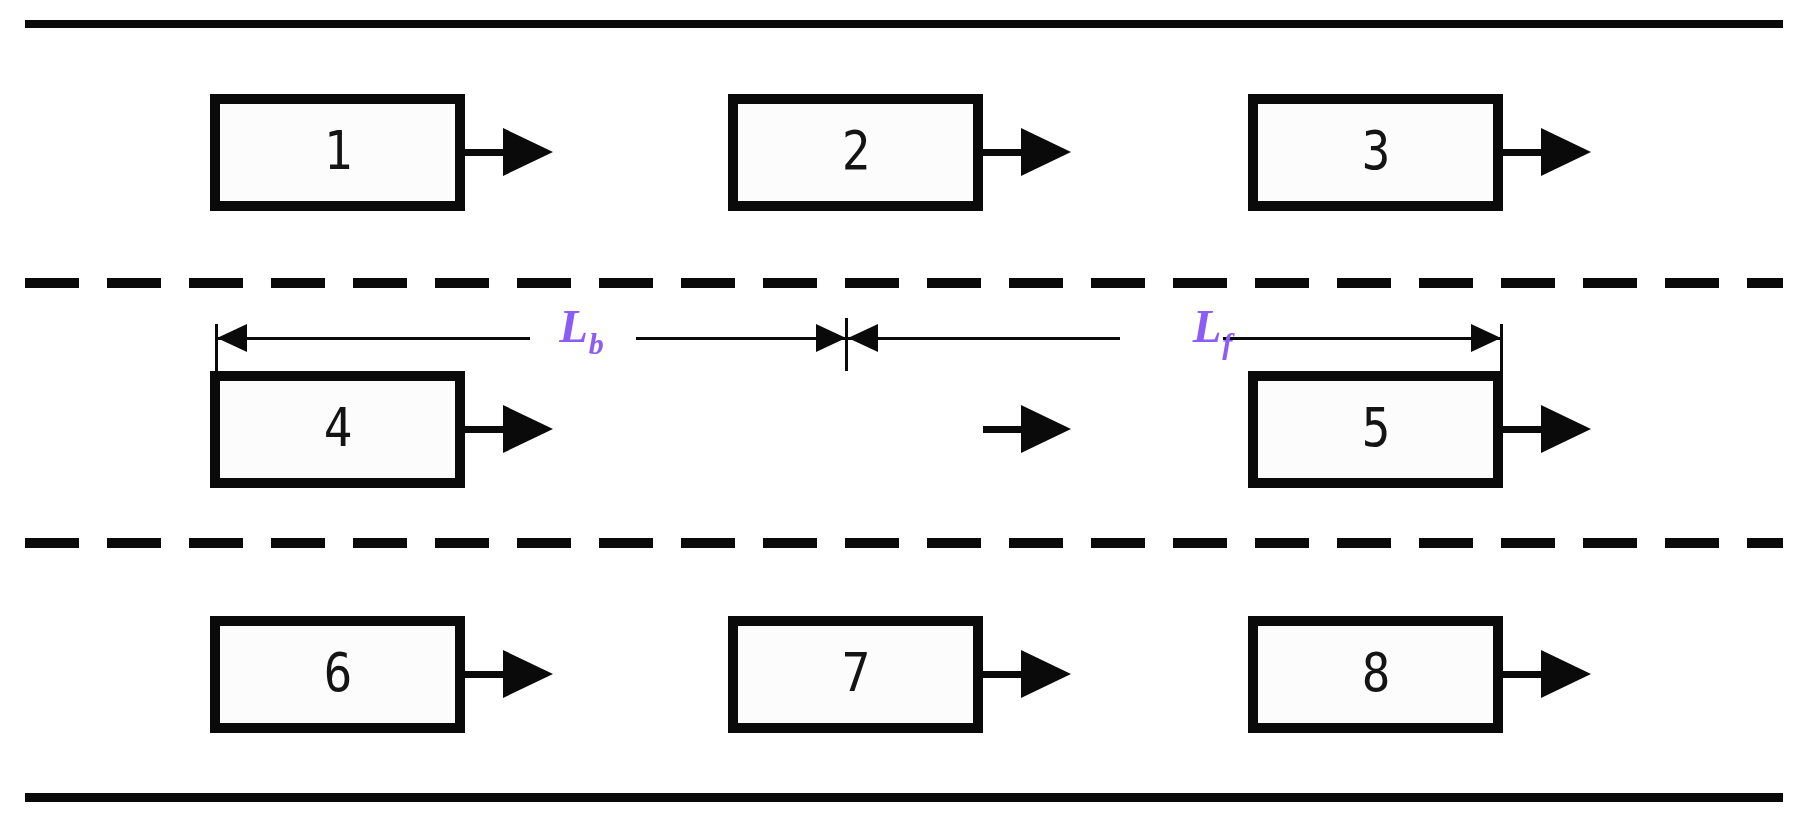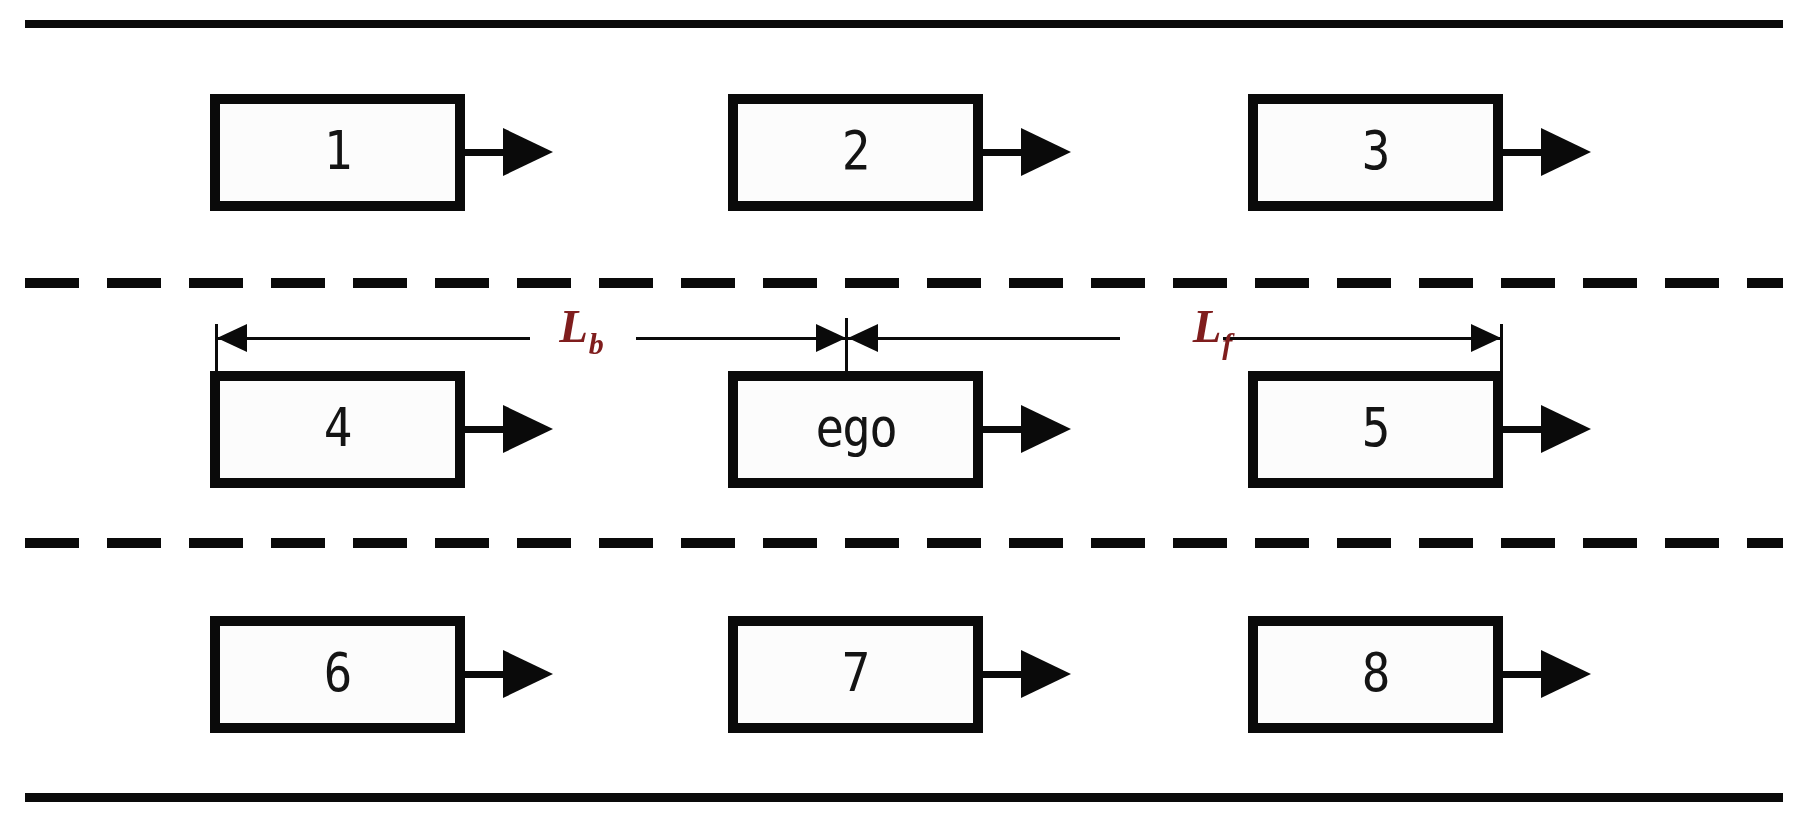--- a/index.html
+++ b/index.html
@@ -80,21 +80,21 @@
   .dim-arrow.a1 { left: 217px; }                 
   .dim-arrow.a2 { left: 816px; }                 
   .dim-arrow.a3 { left: 848px; }                 
   .dim-arrow.a4 { left: 1471px; }                
 
   .dim-label {
     position: absolute; top: 303px;
     transform: translateX(-50%);
     font-family: "Liberation Serif", "DejaVu Serif", serif;
     font-style: italic; font-weight: bold;
-    font-size: 47px; color: #7f1d1d;
+    font-size: 47px; color: #8b5cf6;
     line-height: 1; white-space: nowrap;
   }
   .dim-label .sub {
     font-size: 30px;
     position: relative; top: 12px; left: 1px;
   }
   .dim-label.lb { left: 581px; }
   .dim-label.lf { left: 1212px; }
 </style>
 </head>
@@ -141,23 +141,20 @@
     <div class="vehicle-box">
       <span class="vehicle-label">4</span>
     </div>
     <div class="motion-arrow">
       <div class="stem"></div>
       <div class="head"></div>
     </div>
   </div>
 
   <div class="vehicle" style="left:728px; top:371px;">
-    <div class="vehicle-box">
-      <span class="vehicle-label">ego</span>
-    </div>
     <div class="motion-arrow">
       <div class="stem"></div>
       <div class="head"></div>
     </div>
   </div>
 
   <div class="vehicle" style="left:1248px; top:371px;">
     <div class="vehicle-box">
       <span class="vehicle-label">5</span>
     </div>

